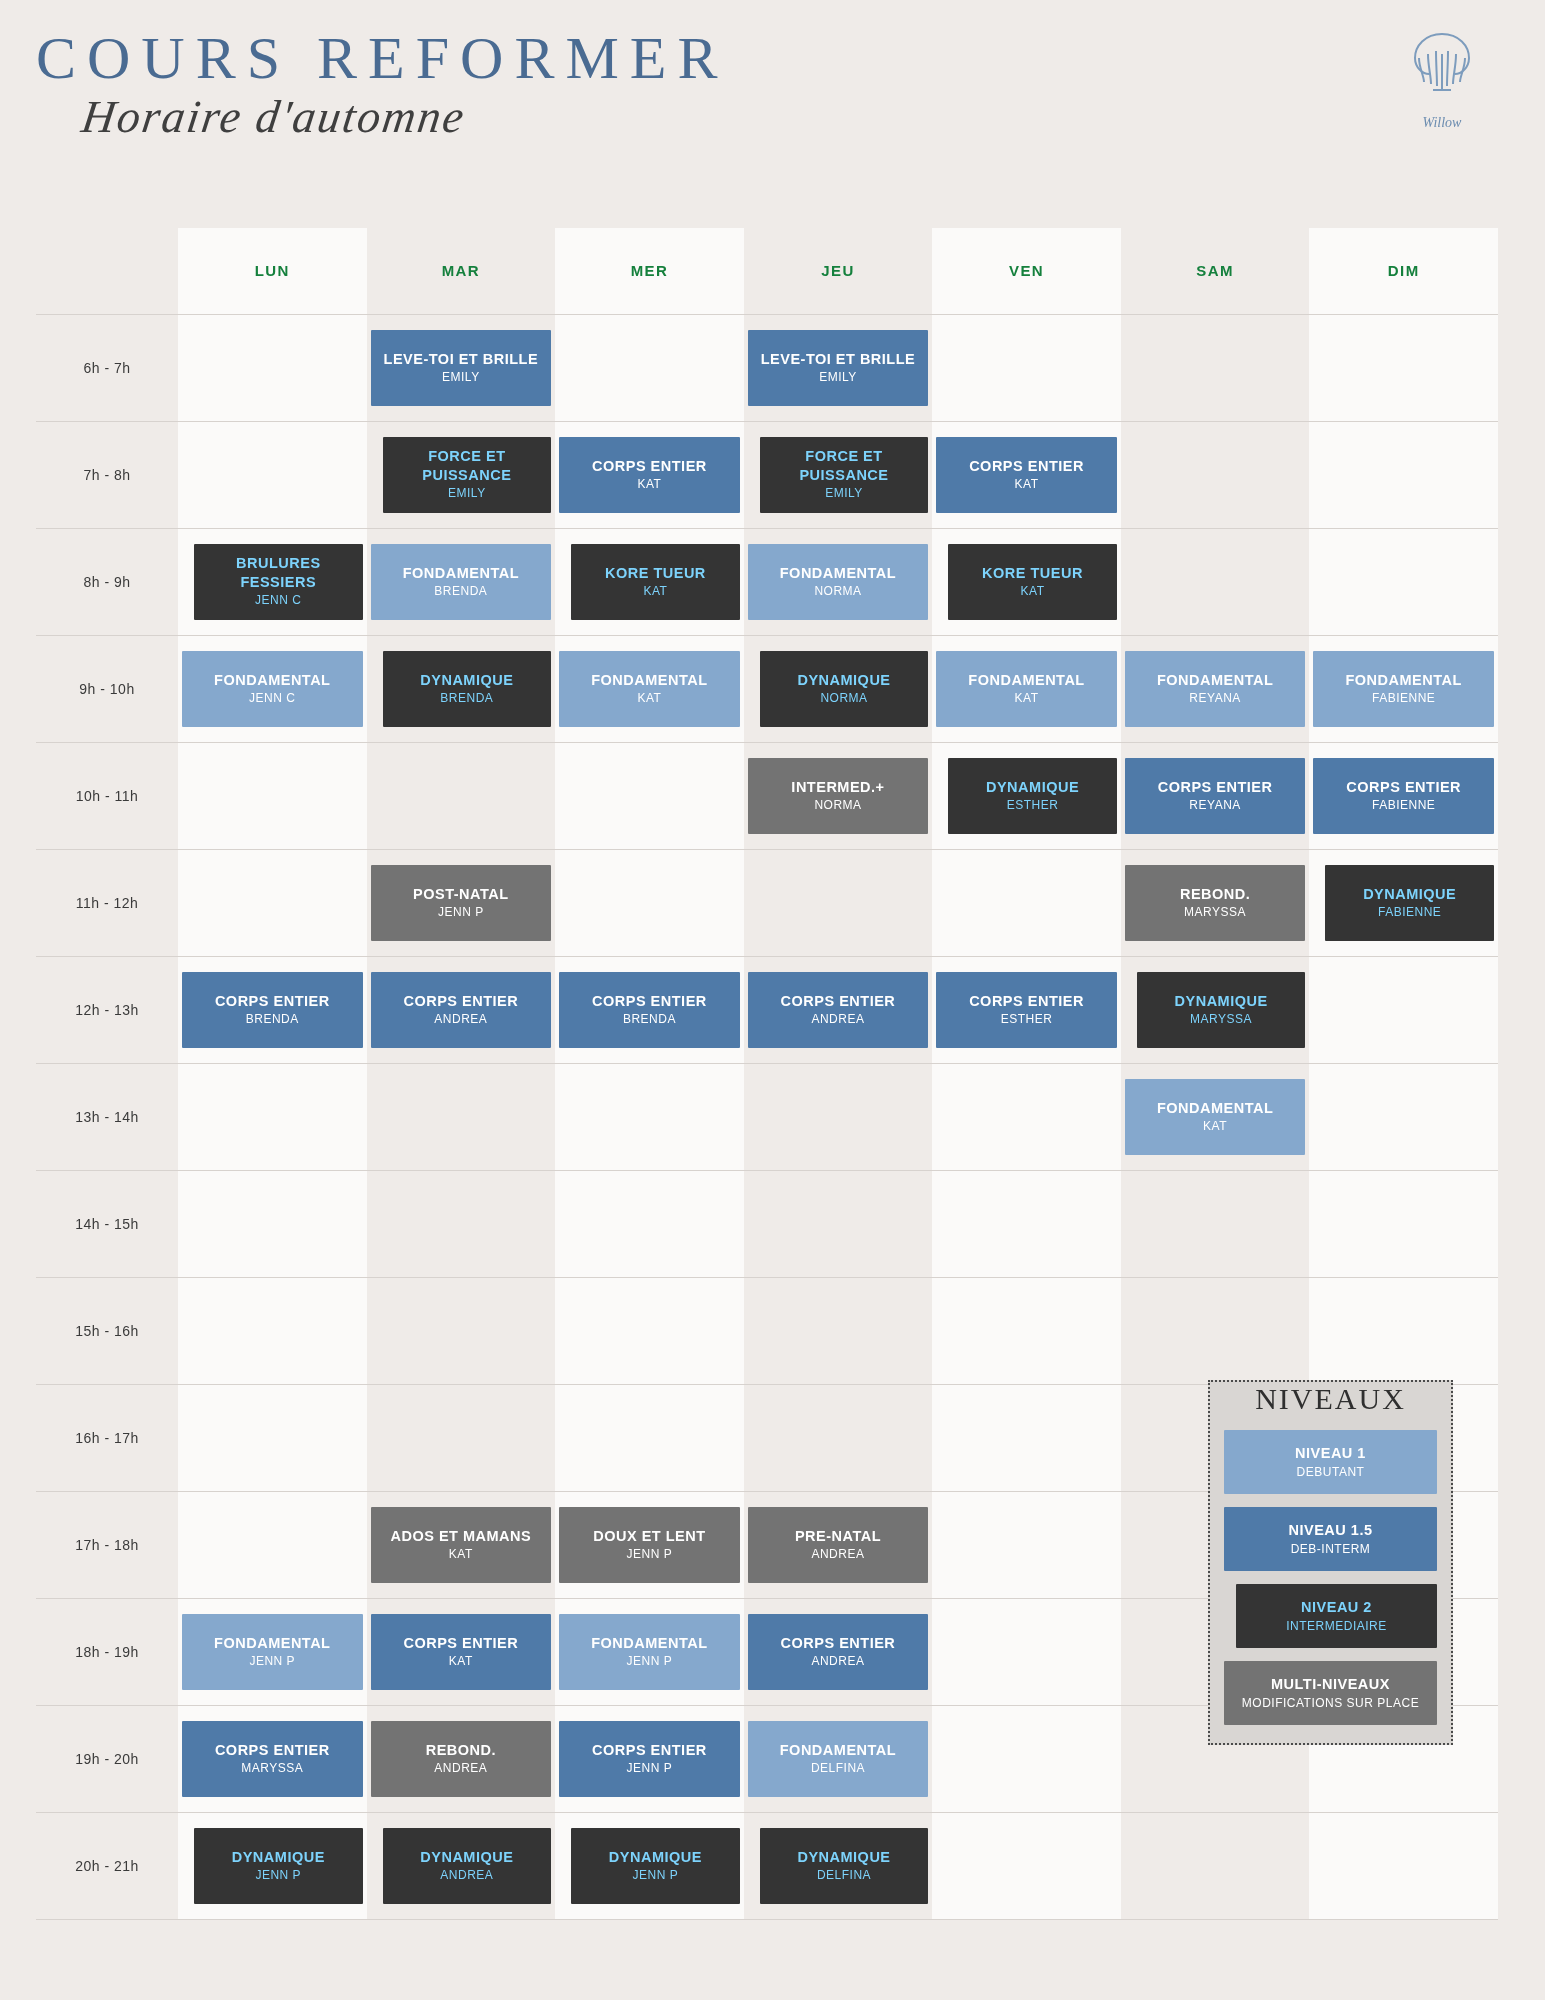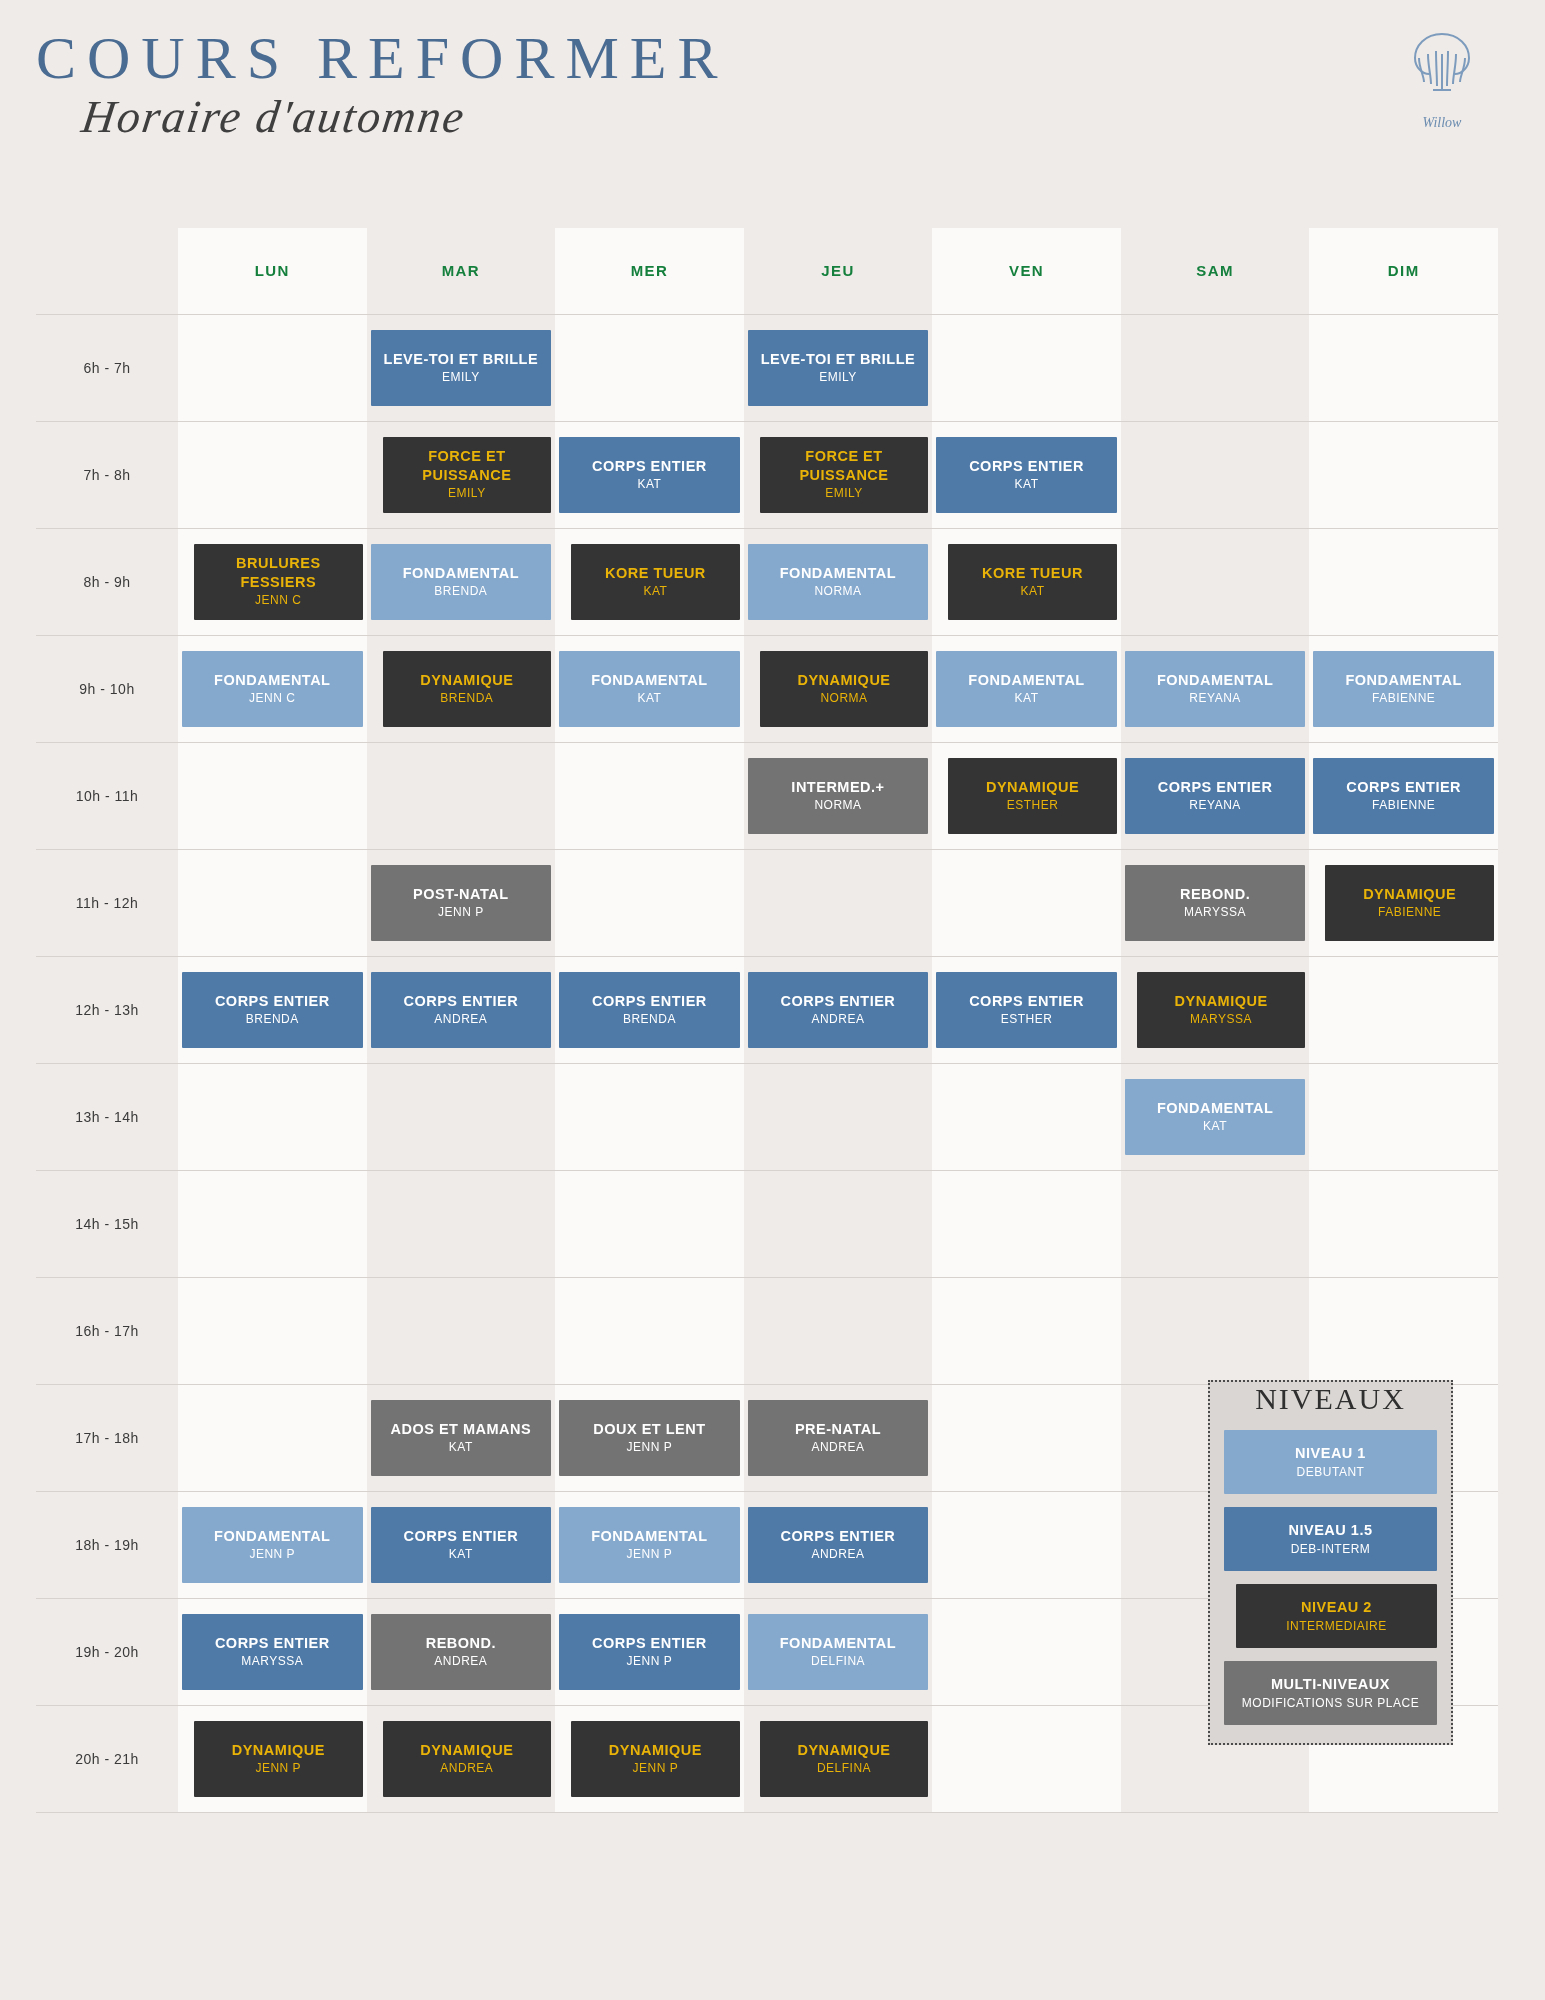--- a/index.html
+++ b/index.html
@@ -114,21 +114,21 @@
     text-transform: uppercase;
   }
   .cls .tc {
     font-size: 12px;
     letter-spacing: .5px;
     margin-top: 2px;
     text-transform: uppercase;
   }
   .lv1  { background: #85a8cd; color: #ffffff; }
   .lv15 { background: #4f7aa8; color: #ffffff; }
-  .lv2  { background: #343434; color: #eab308; margin-left: 12px; }
+  .lv2  { background: #343434; color: #7dd3fc; margin-left: 12px; }
   .lvm  { background: #737373; color: #ffffff; }
 
   
   .legend {
     position: absolute;
     left: 1208px;
     top: 1380px;
     width: 245px;
     background: #d9d6d3;
     border: 2px dotted #4a4a4a;
@@ -443,20 +443,30 @@
           <td class="timecell">14h - 15h</td>
           <td></td>
           <td class="alt"></td>
           <td></td>
           <td class="alt"></td>
           <td></td>
           <td class="alt"></td>
           <td></td>
         </tr>
         <tr>
+          <td class="timecell">15h - 16h</td>
+          <td></td>
+          <td class="alt"></td>
+          <td></td>
+          <td class="alt"></td>
+          <td></td>
+          <td class="alt"></td>
+          <td></td>
+        </tr>
+        <tr>
           <td class="timecell">16h - 17h</td>
           <td></td>
           <td class="alt"></td>
           <td></td>
           <td class="alt"></td>
           <td></td>
           <td class="alt"></td>
           <td></td>
         </tr>
         <tr>

